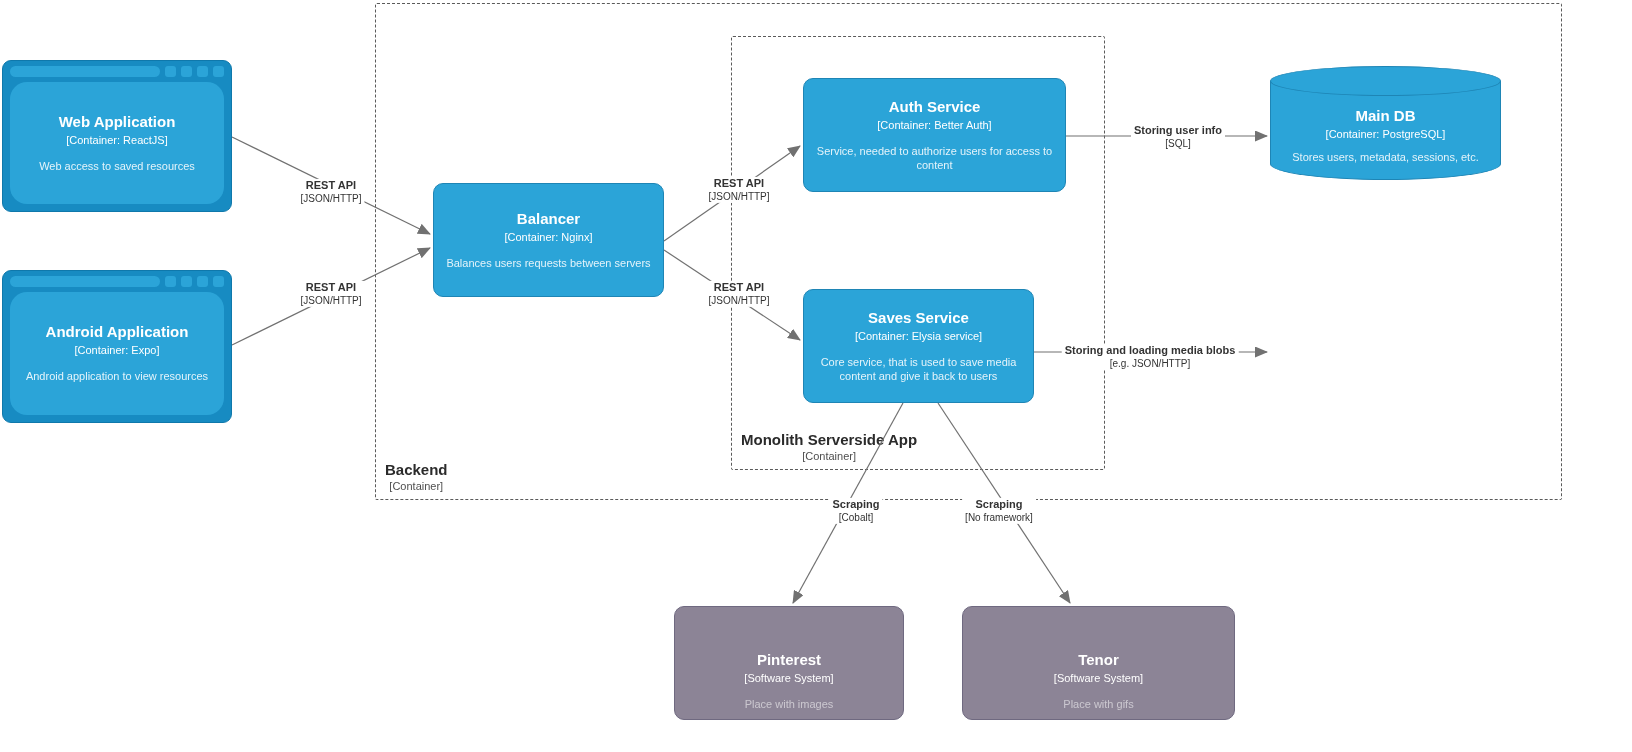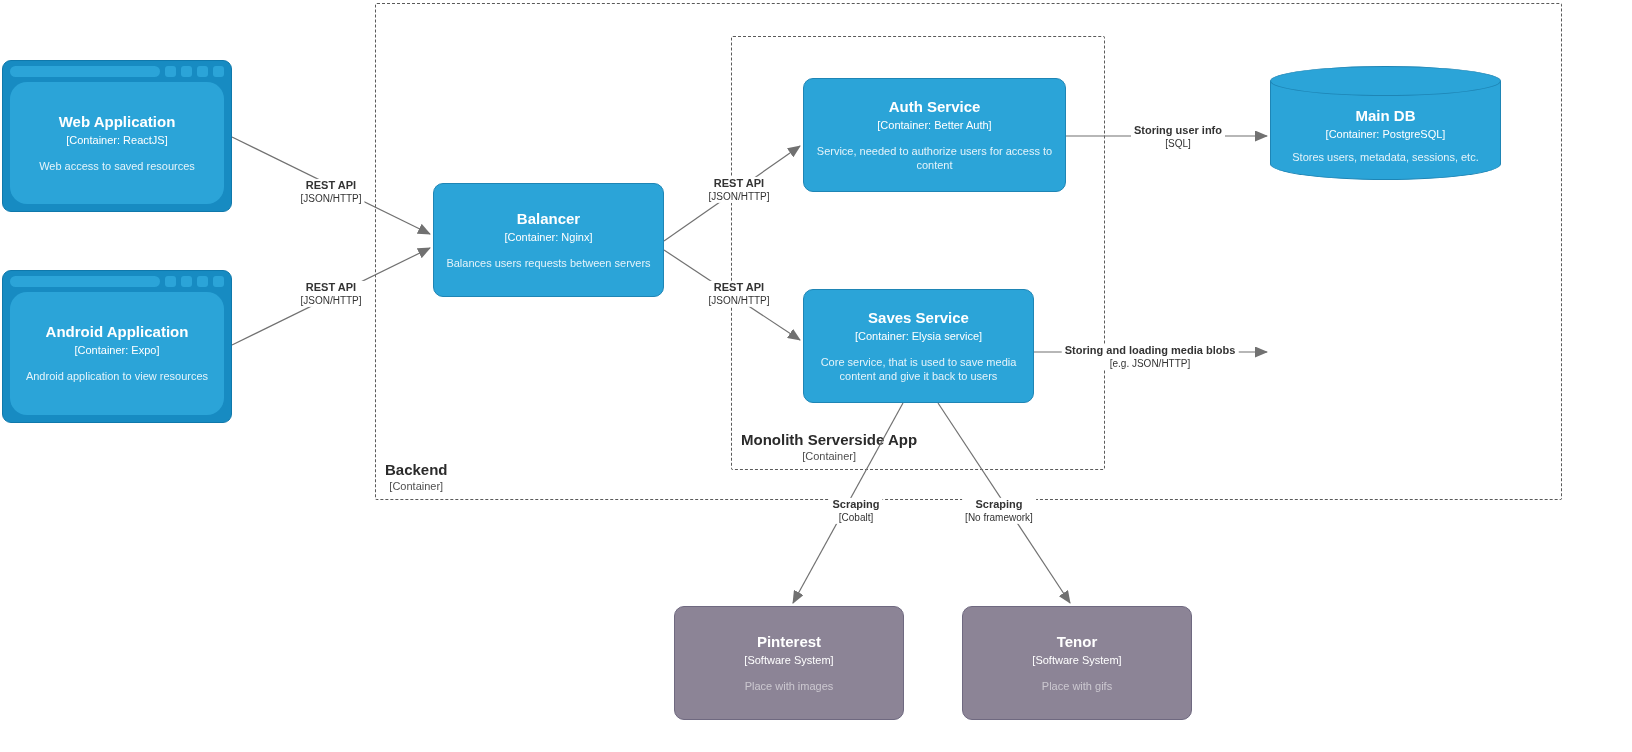--- a/index.html
+++ b/index.html
@@ -48,21 +48,21 @@
   
   .node { position:absolute; z-index:4; color:#ffffff; }
   .stack { display:flex; flex-direction:column; align-items:center; justify-content:center; text-align:center; }
   .node-title { font-size:15px; font-weight:bold; line-height:1.2; }
   .node-subtitle { font-size:11px; margin-top:3px; }
   .node-desc { font-size:11px; margin-top:13px; line-height:1.3; }
 
   
   .box { border-radius:10px; padding:8px 12px; }
   .box.blue { background:var(--container-fill); border:1px solid var(--container-border); }
-  .box.gray { background:var(--external-fill); border:1px solid var(--external-border); }
+  .box.gray { background:var(--external-fill); border:1px solid var(--external-border);justify-content:flex-end; }
   .blue .node-desc { color:rgba(255,255,255,0.87); }
   .gray .node-desc { color:rgba(255,255,255,0.55); }
 
   
   .browser {
     background:var(--browser-frame);
     border:1px solid var(--browser-frame-border);
     border-radius:9px;
   }
   .browser-bar {
@@ -220,19 +220,19 @@
     </div>
   </div>
 
 
   <div class="node box gray stack" style="left:674px; top:606px; width:230px; height:114px;">
     <div class="node-title">Pinterest</div>
     <div class="node-subtitle">[Software System]</div>
     <div class="node-desc">Place with images</div>
   </div>
 
-  <div class="node box gray stack" style="left:962px; top:606px; width:230px; height:114px;">
+  <div class="node box gray stack" style="left:962px; top:606px; width:273px; height:114px;">
     <div class="node-title">Tenor</div>
     <div class="node-subtitle">[Software System]</div>
     <div class="node-desc">Place with gifs</div>
   </div>
 
 </div>
 
 </body></html>

